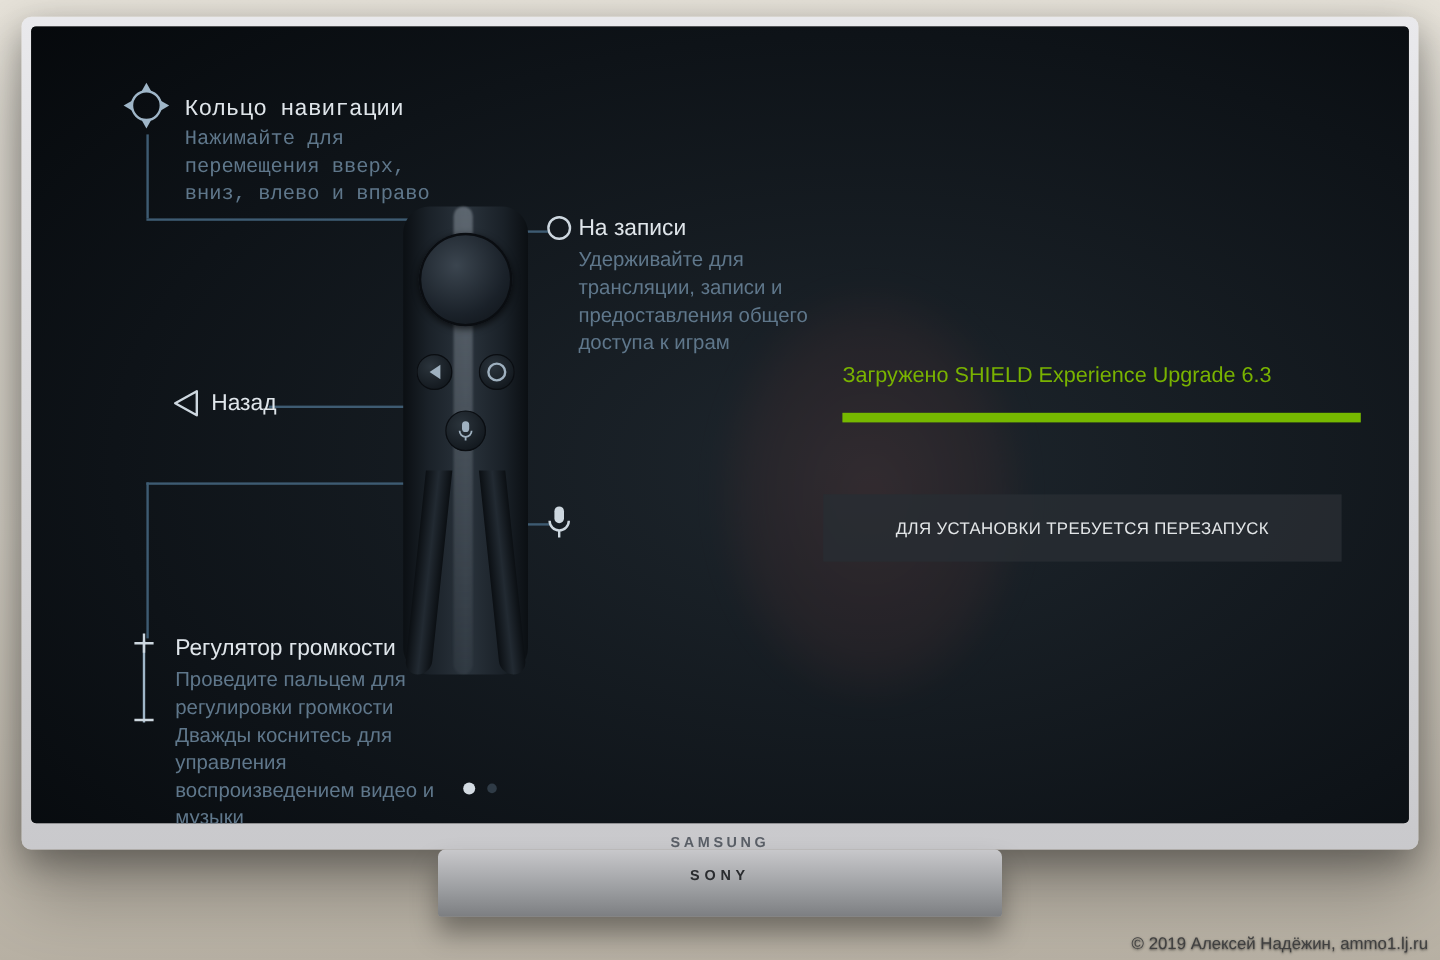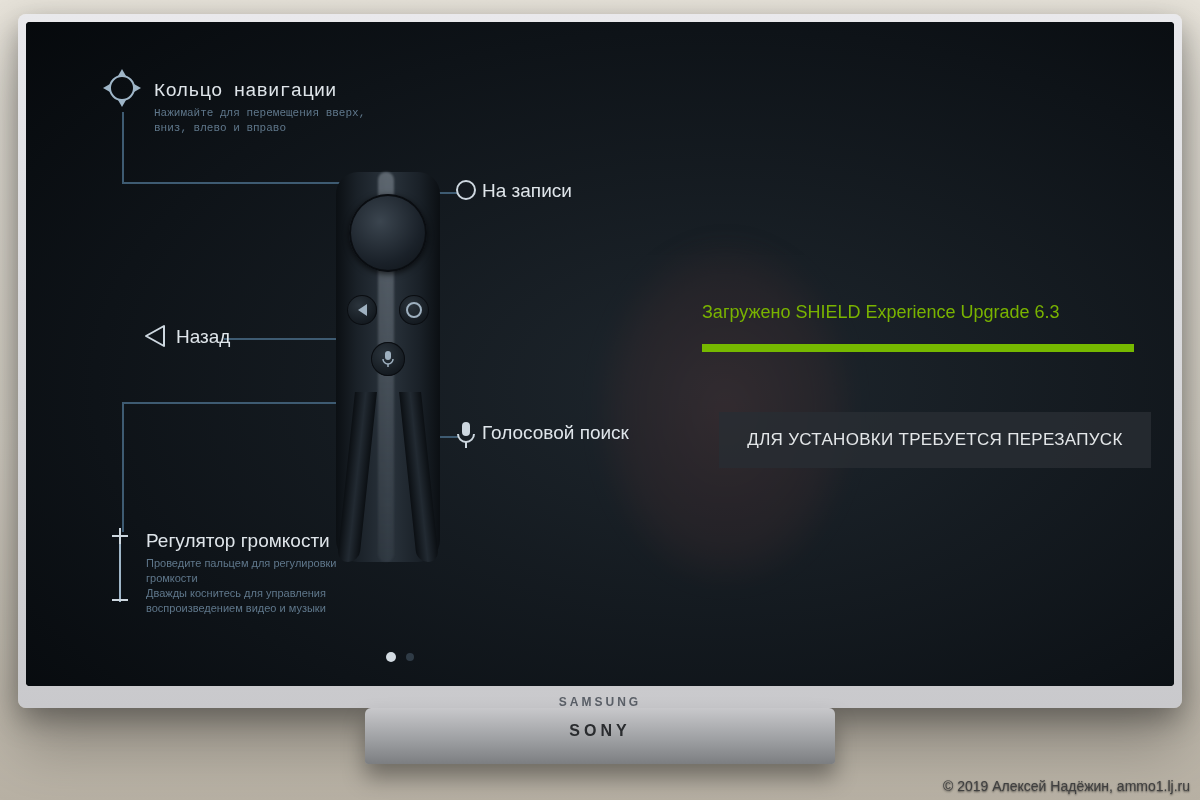--- a/index.html
+++ b/index.html
@@ -1,33 +1,33 @@
 <!DOCTYPE html>
 <html><head>
 <meta charset="utf-8">
 <style>
   html,body{margin:0;padding:0;width:1200px;height:800px;overflow:hidden;font-family:Arial,Helvetica,sans-serif;background:#cfc8bf;}
   .wall{position:absolute;inset:0;background:linear-gradient(180deg,#e6e2d9 0%,#d6d1c6 55%,#b8b1a4 100%);}
   .tv{position:absolute;left:18px;top:14px;width:1164px;height:694px;border-radius:8px;background:linear-gradient(180deg,#e9e9ec 0%,#c9c9cc 100%);box-shadow:0 10px 30px rgba(0,0,0,.35),0 40px 60px rgba(0,0,0,.25);}
   .bezel{position:absolute;left:8px;top:8px;right:8px;bottom:22px;border-radius:4px;background:#000;overflow:hidden;}
   .brand{position:absolute;left:0;right:0;bottom:-1px;text-align:center;color:#5b6068;font-size:12px;letter-spacing:3px;font-weight:700;}
   .stand{position:absolute;left:50%;transform:translateX(-50%);top:708px;width:470px;height:56px;background:linear-gradient(180deg,#c8c8cb 0%,#9b9da0 60%,#7c7e81 100%);border-radius:6px 6px 3px 3px;box-shadow:0 14px 22px rgba(0,0,0,.35);}
-  .stand-logo{position:absolute;left:50%;top:14px;transform:translateX(-50%);color:#2a2c2f;font-size:16px;letter-spacing:4px;font-weight:700;}
+  .stand-logo{position:absolute;left:50%;top:14px;transform:translateX(-50%);color:#2a2c2f;font-size:12px;letter-spacing:4px;font-weight:700;}
   .screen{position:absolute;inset:0;background:radial-gradient(120% 120% at 60% 55%,#1e262d 0%,#0e1318 45%,#05080b 70%,#000 100%);}
   .reflection{position:absolute;left:520px;top:150px;width:360px;height:480px;border-radius:50% 50% 40% 40%/45% 45% 55% 55%;background:radial-gradient(closest-side,#5a3737 0%,#3a2a2d 55%,transparent 75%);opacity:.35;filter:blur(8px);}
   .credit{position:absolute;right:10px;bottom:6px;color:#404040;font-size:14px;text-shadow:0 1px 2px rgba(0,0,0,.6);}
 
   
   .rp-title{position:absolute;right:40px;top:280px;width:432px;color:#79b300;font-size:18px;}
   .rp-bar{position:absolute;right:40px;top:322px;width:432px;height:8px;background:#76b900;}
-  .rp-btn{position:absolute;right:23px;top:390px;width:432px;height:56px;background:rgba(40,45,50,.85);color:#e3e6e8;font-size:17px;letter-spacing:.3px;display:flex;align-items:center;justify-content:center;}
+  .rp-btn{position:absolute;right:56px;top:390px;width:432px;height:56px;background:rgba(40,45,50,.85);color:#e3e6e8;font-size:14px;letter-spacing:.3px;display:flex;align-items:center;justify-content:center;}
 
   
   .h{color:#dfe5ea;font-size:19px;margin-bottom:4px;}
-  .d{color:#5f778b;font-size:11px;line-height:1.35;}
+  .d{color:#5f778b;font-size:17px;line-height:1.35;}
 
   .blk{position:absolute;}
   .nav-blk{left:128px;top:58px;width:220px;font-family:Liberation Mono, monospace;}
   .home-blk{left:456px;top:158px;width:220px;}
   .back-blk{left:150px;top:304px;width:160px;}
   .voice-blk{left:456px;top:400px;width:230px;}
   .vol-blk{left:120px;top:508px;width:230px;}
 
   
   svg{display:block;}
@@ -107,40 +107,40 @@
         <div class="d">Нажимайте для перемещения вверх, вниз, влево и вправо</div>
       </div>
 
       <div class="icon home-ico">
         <svg width="24" height="24">
             <circle cx="12" cy="12" r="9" fill="none" stroke="#cdd7df" stroke-width="2"></circle>
           </svg>
       </div>
       <div class="blk home-blk">
         <div class="h">На записи</div>
+        <div class="d">Удерживайте для трансляции, записи и предоставления общего доступа к играм</div>
       </div>
 
       <div class="icon back-ico">
         <svg width="28" height="28">
             <polygon points="22,4 22,24 4,14" fill="none" stroke="#cdd7df" stroke-width="2" stroke-linejoin="round"></polygon>
           </svg>
       </div>
       <div class="blk back-blk">
         <div class="h">Назад</div>
       </div>
 
       <div class="icon voice-ico">
         <svg width="24" height="30" viewBox="0 0 24 30">
           <rect x="8" y="2" width="8" height="14" rx="4" fill="#cdd7df"></rect>
           <path d="M4 14a8 8 0 0 0 16 0" fill="none" stroke="#cdd7df" stroke-width="2"></path>
           <line x1="12" y1="22" x2="12" y2="28" stroke="#cdd7df" stroke-width="2"></line>
         </svg>
       </div>
       <div class="blk voice-blk">
-        <div class="h">Голосовой поиск</div>
       </div>
 
       <div class="icon vol-ico">
         <svg width="32" height="88" viewBox="0 0 32 88">
           <line x1="16" y1="10" x2="16" y2="78" stroke="#9fb6c8" stroke-width="2"></line>
           <line x1="8" y1="12" x2="24" y2="12" stroke="#cdd7df" stroke-width="2"></line>
           <line x1="16" y1="4" x2="16" y2="20" stroke="#cdd7df" stroke-width="2"></line>
           <line x1="8" y1="76" x2="24" y2="76" stroke="#cdd7df" stroke-width="2"></line>
         </svg>
       </div>

